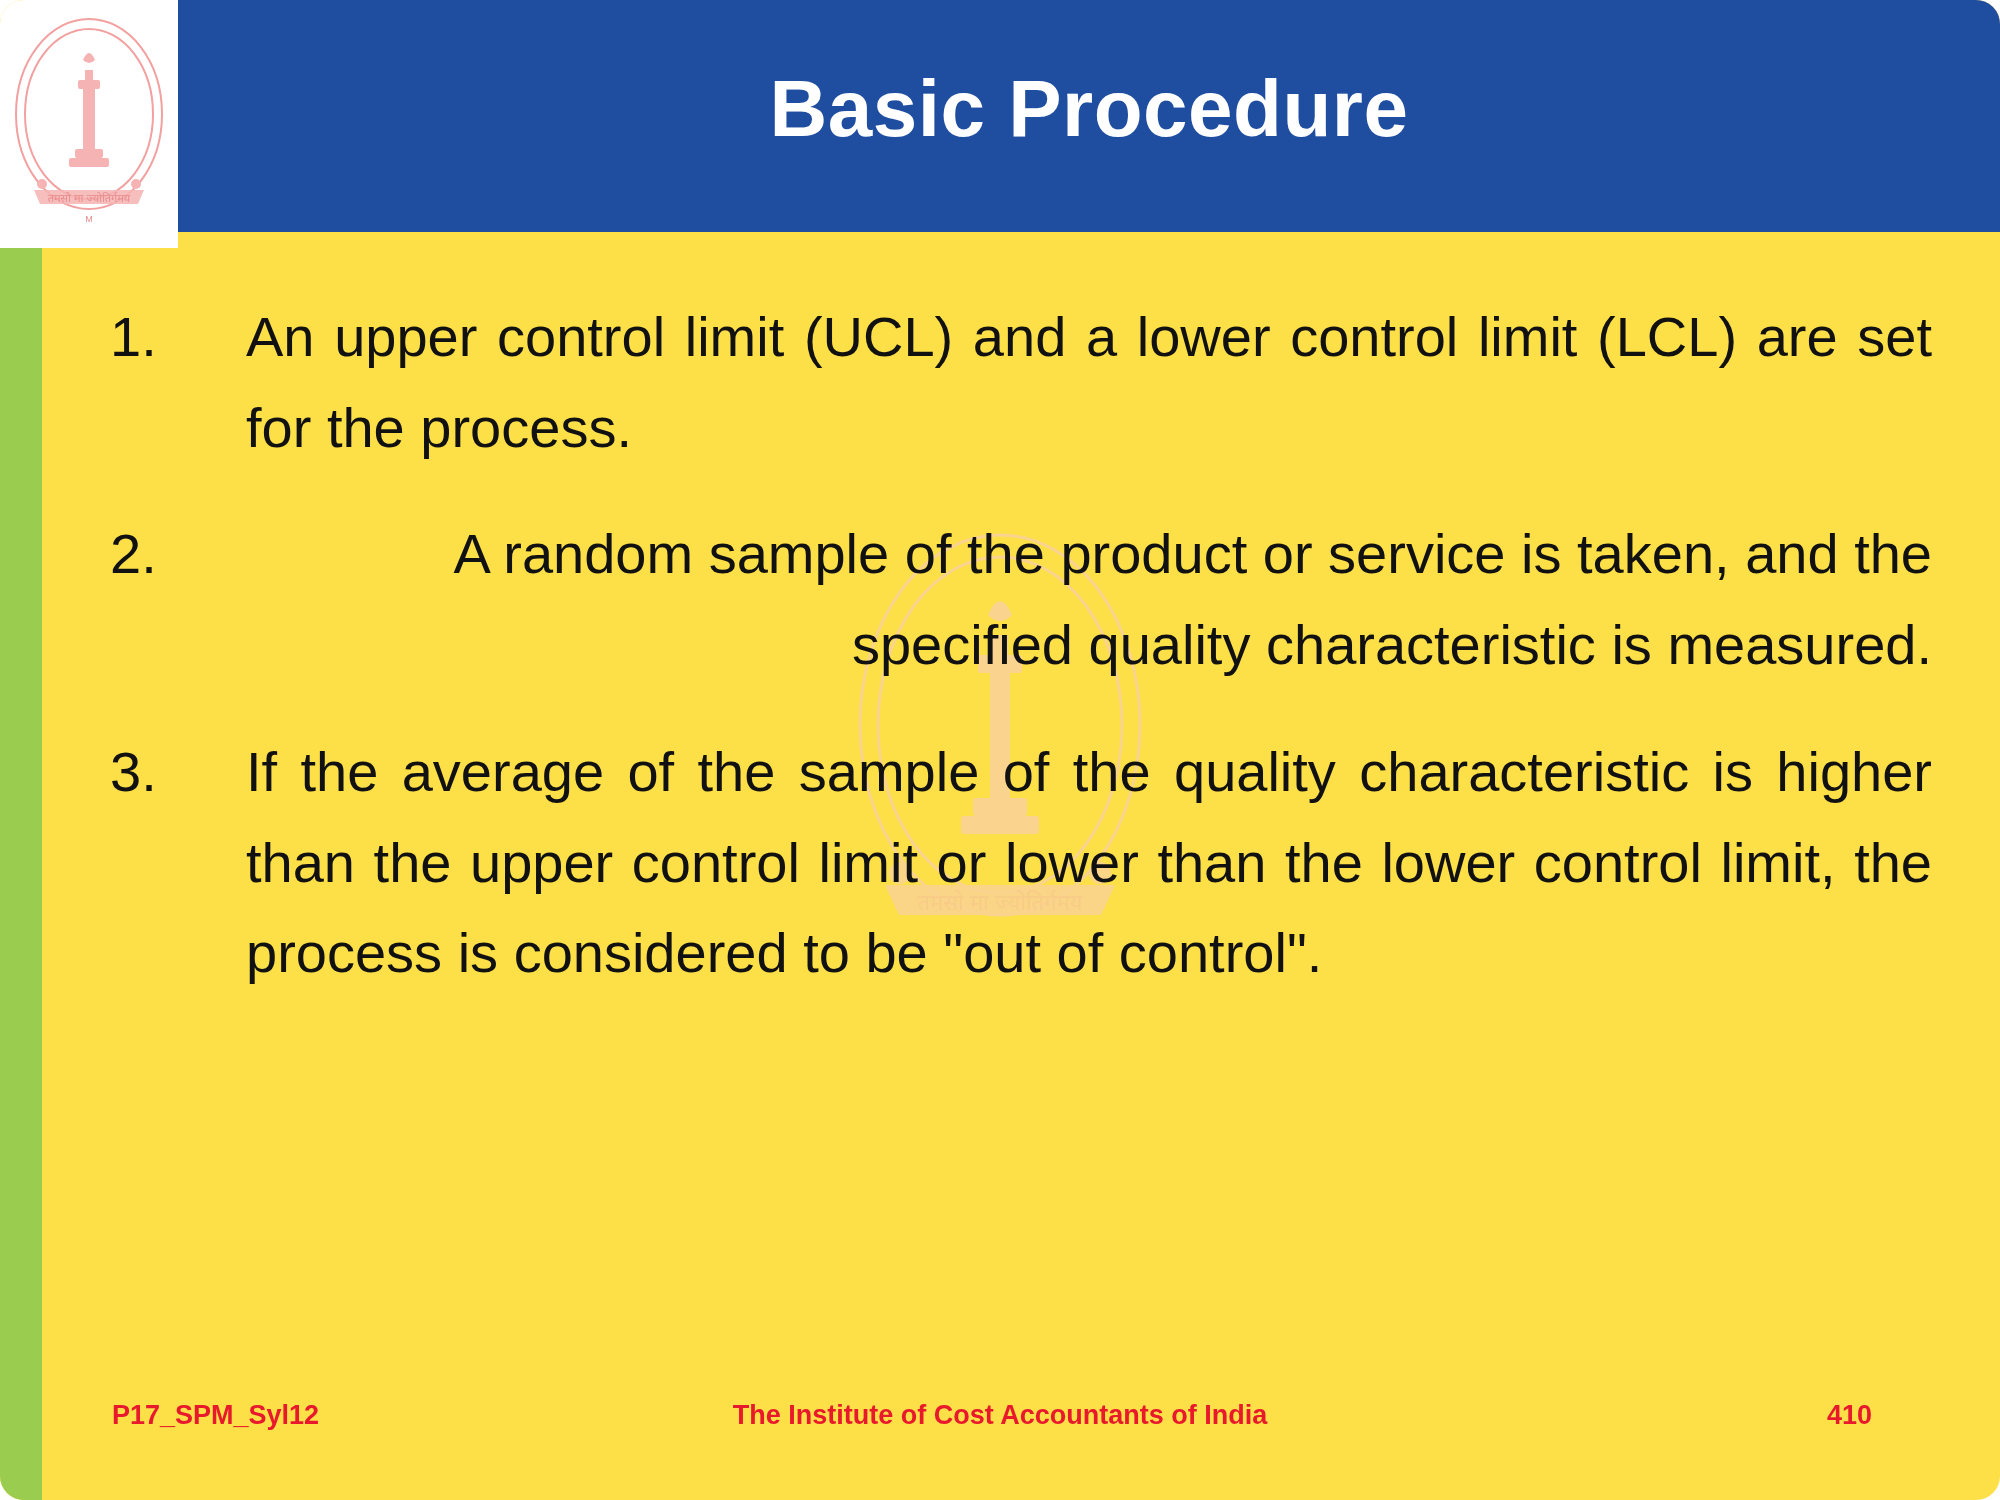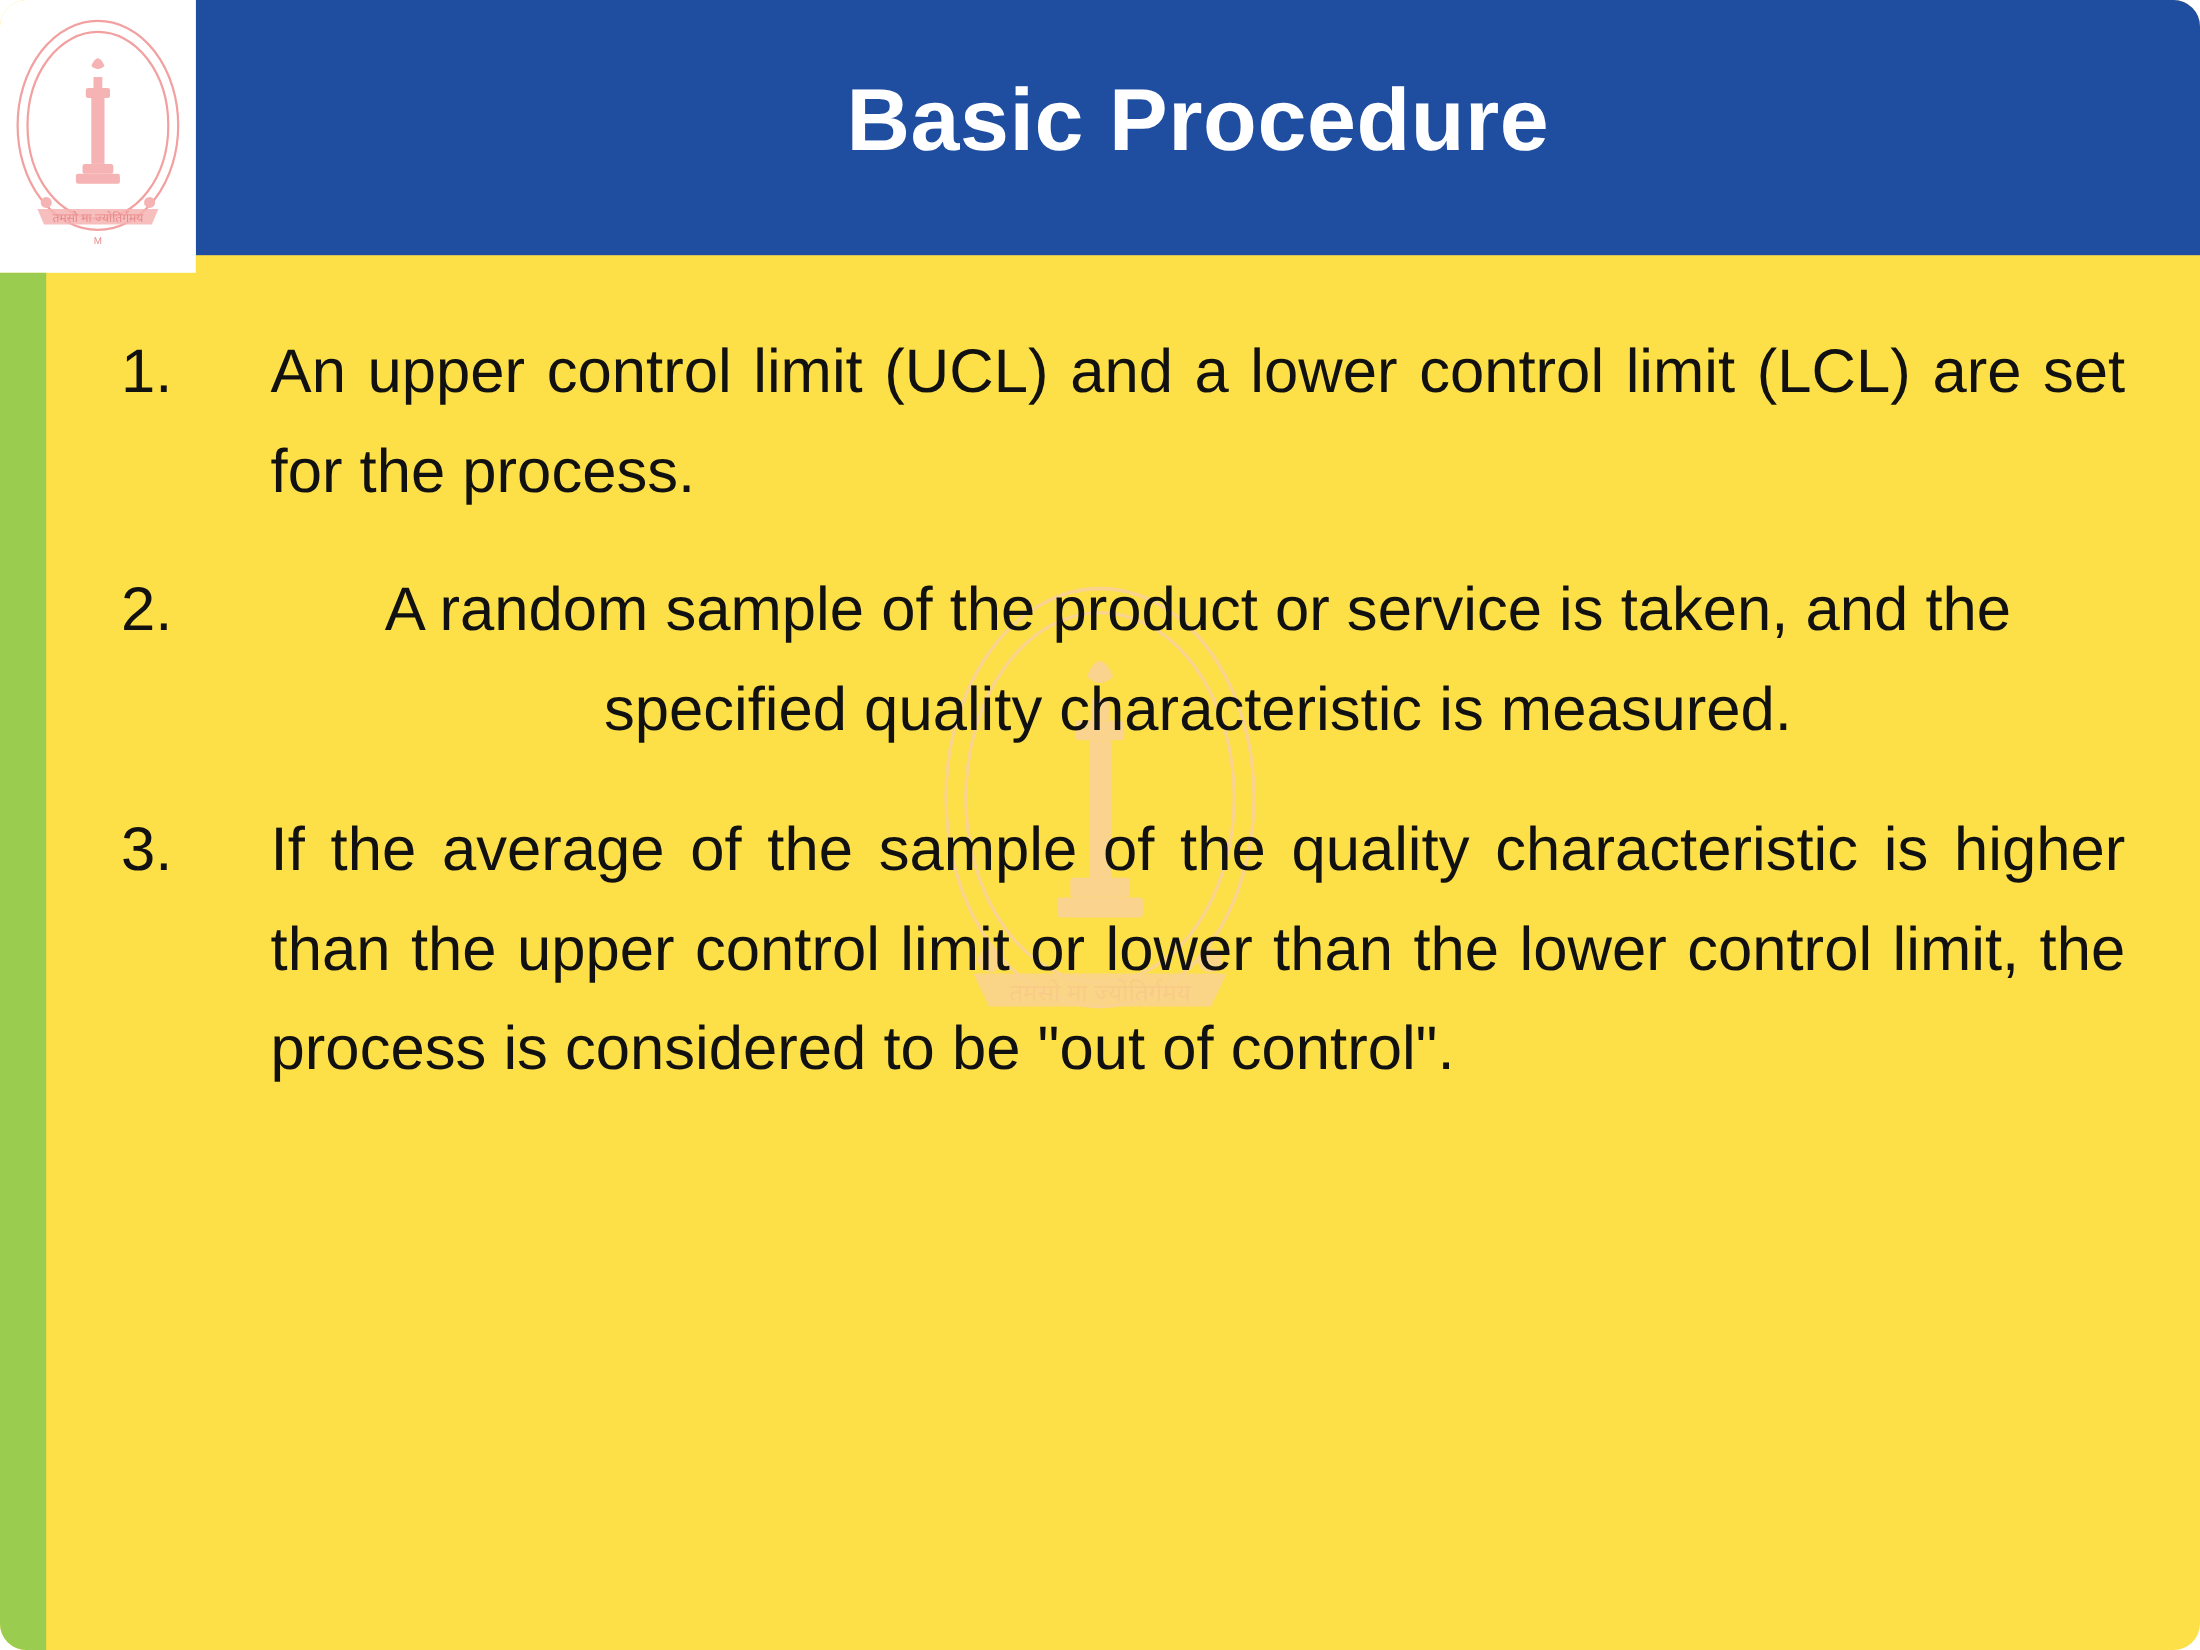--- a/index.html
+++ b/index.html
@@ -106,21 +106,21 @@
   .ptext {
     flex: 1 1 auto;
     font-size: 56px;
     color: #111111;
     line-height: 1.62;
     text-align: justify;
     text-justify: inter-word;
     padding-right: 18px;
     margin-left: 32px;
   }
-  .ptext.nojust { text-align: center; }
+  .ptext.nojust { text-align: right; }
 
   
   .footer {
     position: absolute;
     left: 0;
     top: 1400px;
     width: 2000px;
     height: 60px;
   }
   .footer-left {
@@ -217,14 +217,19 @@
         <span class="num">2.</span>
         <span class="ptext nojust">A random sample of the product or service is taken, and the specified quality characteristic is measured.</span>
       </li>
       <li>
         <span class="num">3.</span>
         <span class="ptext">If the average of the sample of the quality characteristic is higher than the upper control limit or lower than the lower control limit, the process is considered to be "out of control".</span>
       </li>
     </ol>
   </div>
 
+  <div class="footer">
+    <div class="footer-left">P17_SPM_Syl12</div>
+    <div class="footer-center">The Institute of Cost Accountants of India</div>
+    <div class="footer-right">410</div>
+  </div>
 
 </div>
 
 </body></html>

